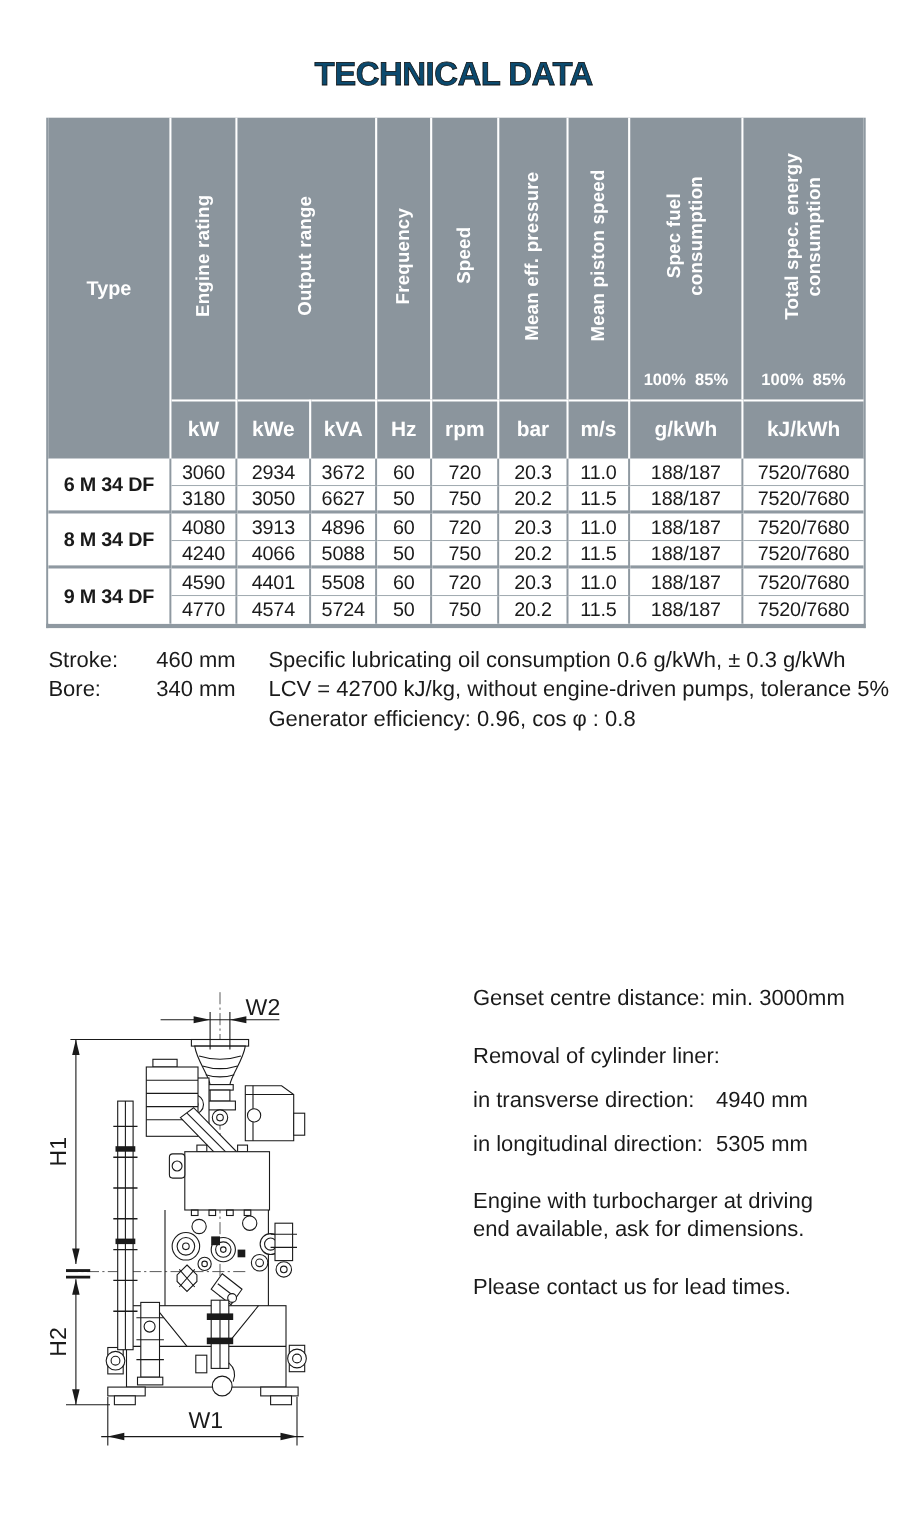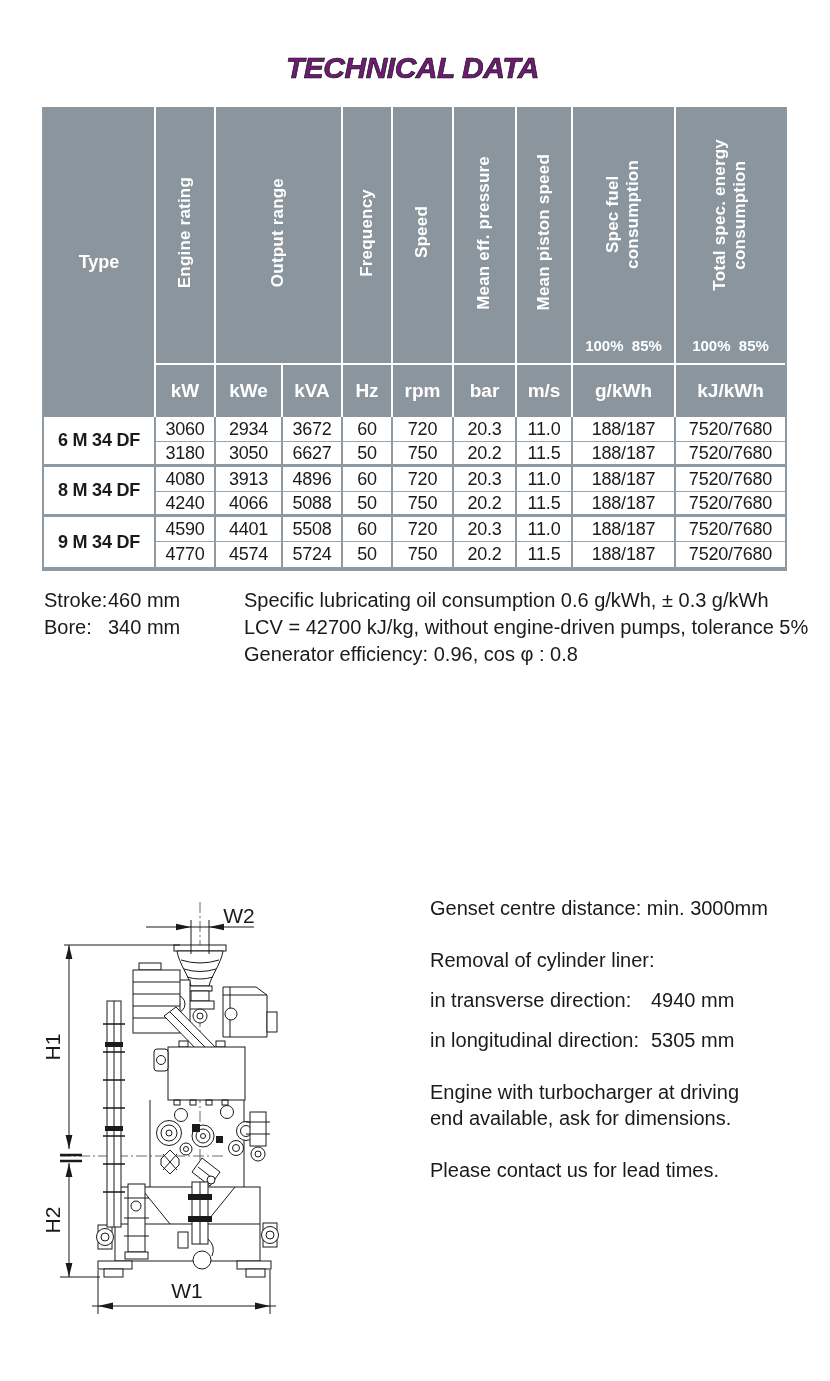--- a/index.html
+++ b/index.html
@@ -4,21 +4,21 @@
 <style>
   html,body{margin:0;padding:0;}
   body{
     width:830px;height:1381px;position:relative;background:#fff;overflow:hidden;
     font-family:"Liberation Sans",sans-serif;color:#1a1a1a;
     -webkit-font-smoothing:antialiased;
   }
   
   .page-title{
     position:absolute;left:42px;top:31px;width:741px;text-align:center;
-    font-size:30px;font-weight:700;letter-spacing:-0.5px;color:#701a75;font-style:italic;
+    font-size:30px;font-weight:700;letter-spacing:-0.5px;color:#0c4a6e;
     -webkit-text-stroke:0.7px #111;
   }
   
   table.dtable{
     position:absolute;left:42px;top:107px;width:741px;
     border-collapse:separate;border-spacing:0;table-layout:fixed;
     border-left:2px solid #8F99A1;border-right:2px solid #8F99A1;border-bottom:4px solid #8F99A1;
   }
   .dtable th,.dtable td{padding:0;margin:0;}
   .dtable thead th{
@@ -55,21 +55,21 @@
     border-right:2px solid #8F99A1;
   }
   .dtable tbody td.last{border-right:none;}
   .dtable tbody td.td-type{font-weight:700;font-size:18px;text-align:center;}
   .dtable tbody tr.g-first td:not(.td-type){border-bottom:1px solid #9AA3AA;}
   .dtable tbody tr.g-second td,.dtable tbody td.td-type{border-bottom:3px solid #8F99A1;}
   .dtable tbody tr.g-last td,.dtable tbody td.td-type-last{border-bottom:none;}
   
   .notes{position:absolute;left:44px;top:587px;display:flex;font-size:20px;line-height:27px;}
   .stroke-bore{width:200px;}
-  .sb-row{display:flex;}
+  .sb-row{display:flex;gap:34px;}
   .sb-label{width:64px;}
   .oil-notes p{margin:0;}
   
   .figure{position:absolute;left:40px;top:884px;}
   
   .side{position:absolute;left:430px;top:895px;width:350px;font-size:20px;line-height:26px;}
   .side p{margin:0;}
   .side .gap{margin-top:26px;}
   .measure{display:flex;margin-top:14px;}
   .m-label{width:221px;}

